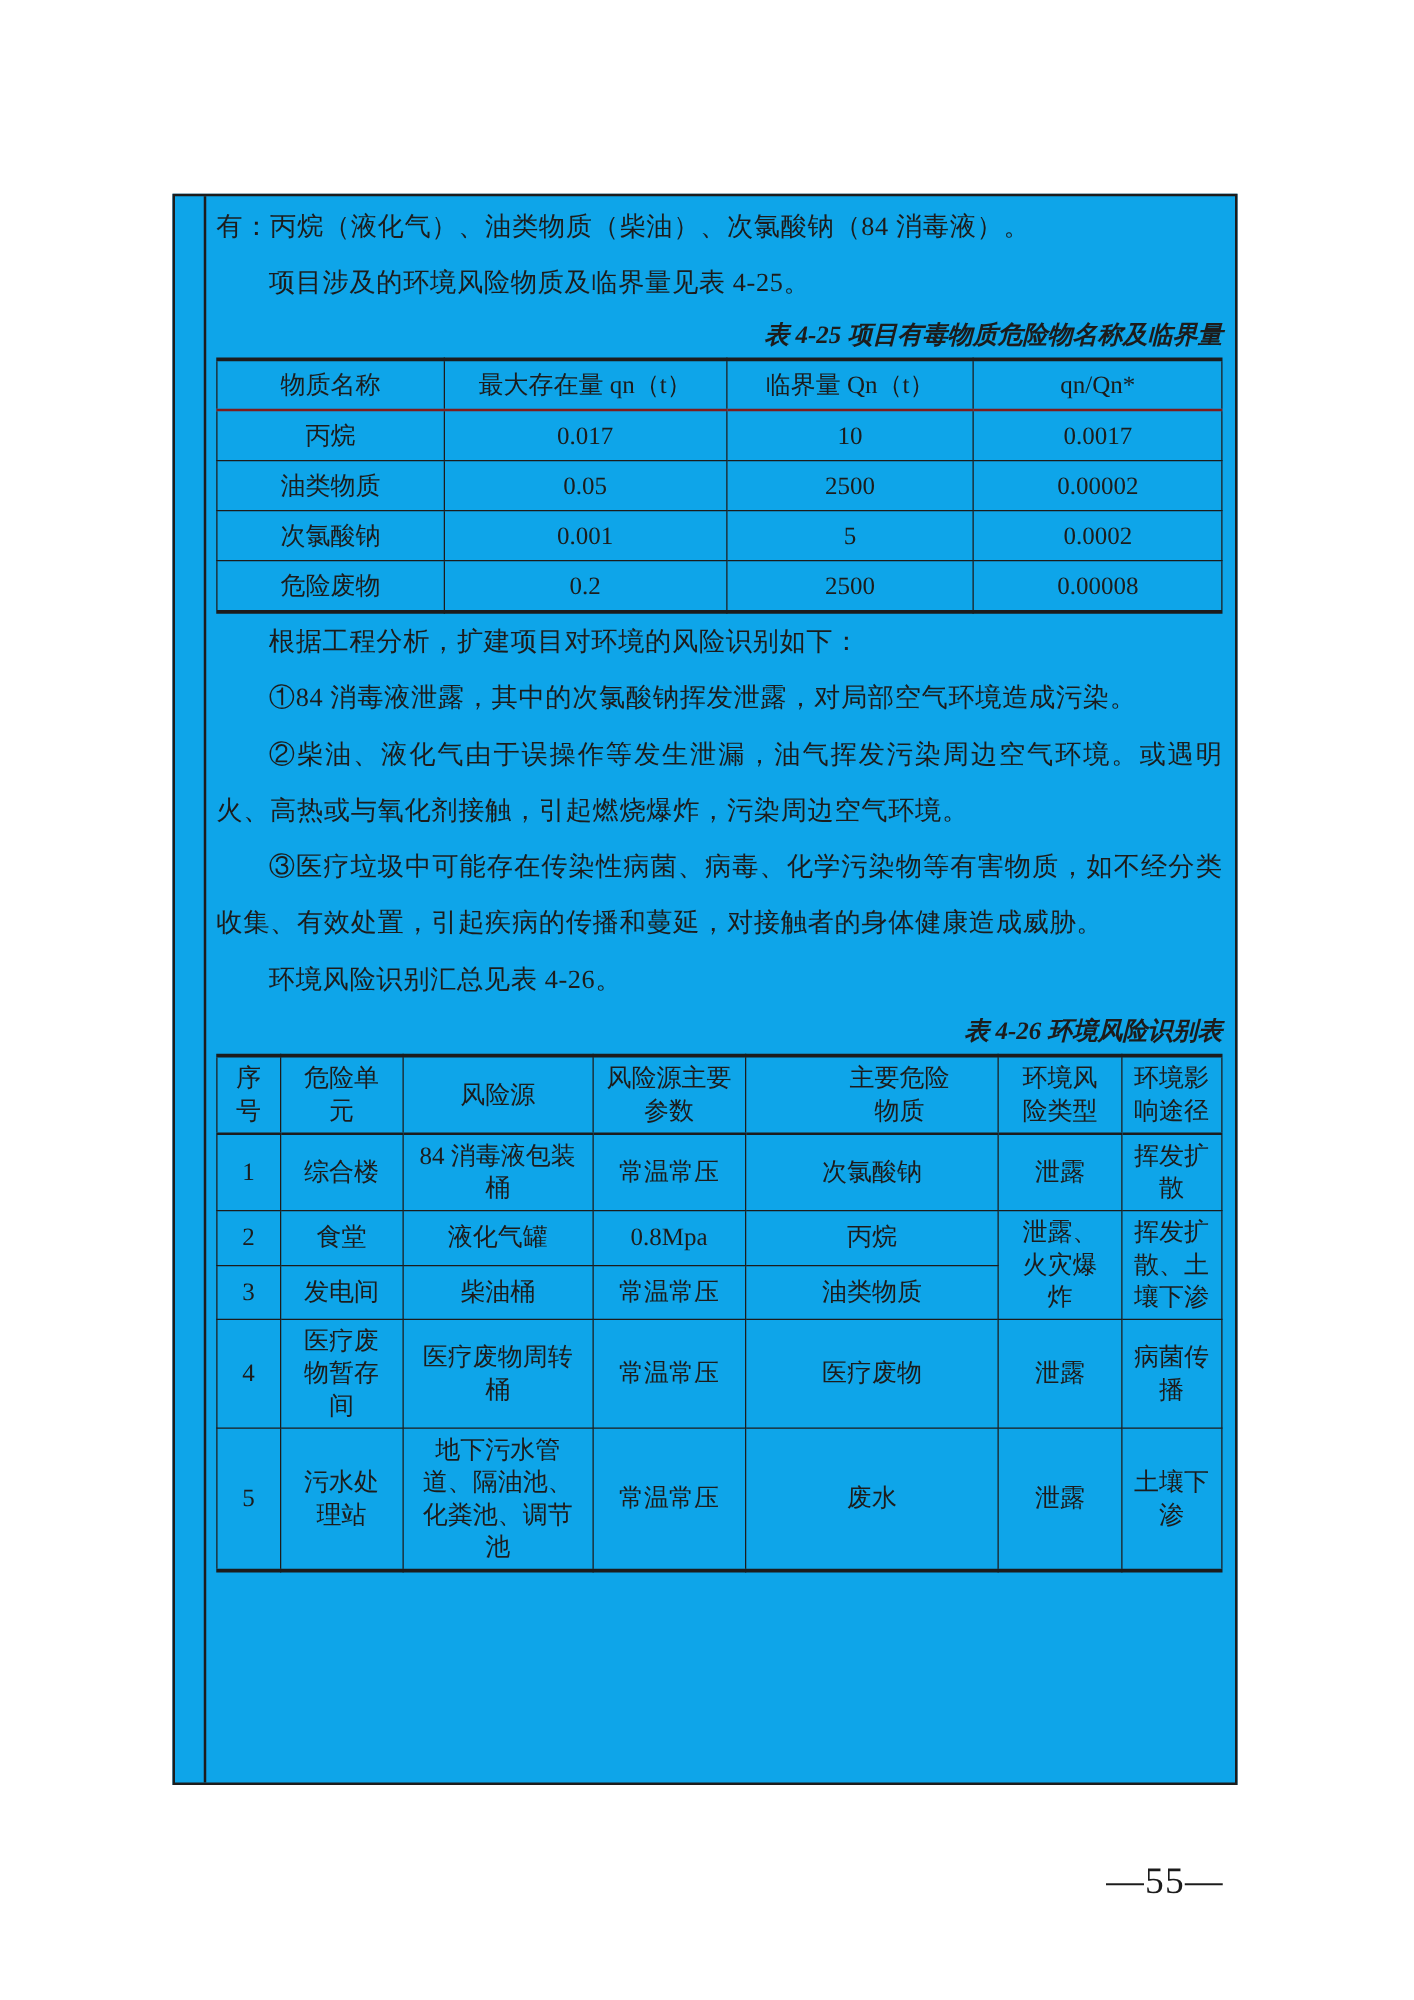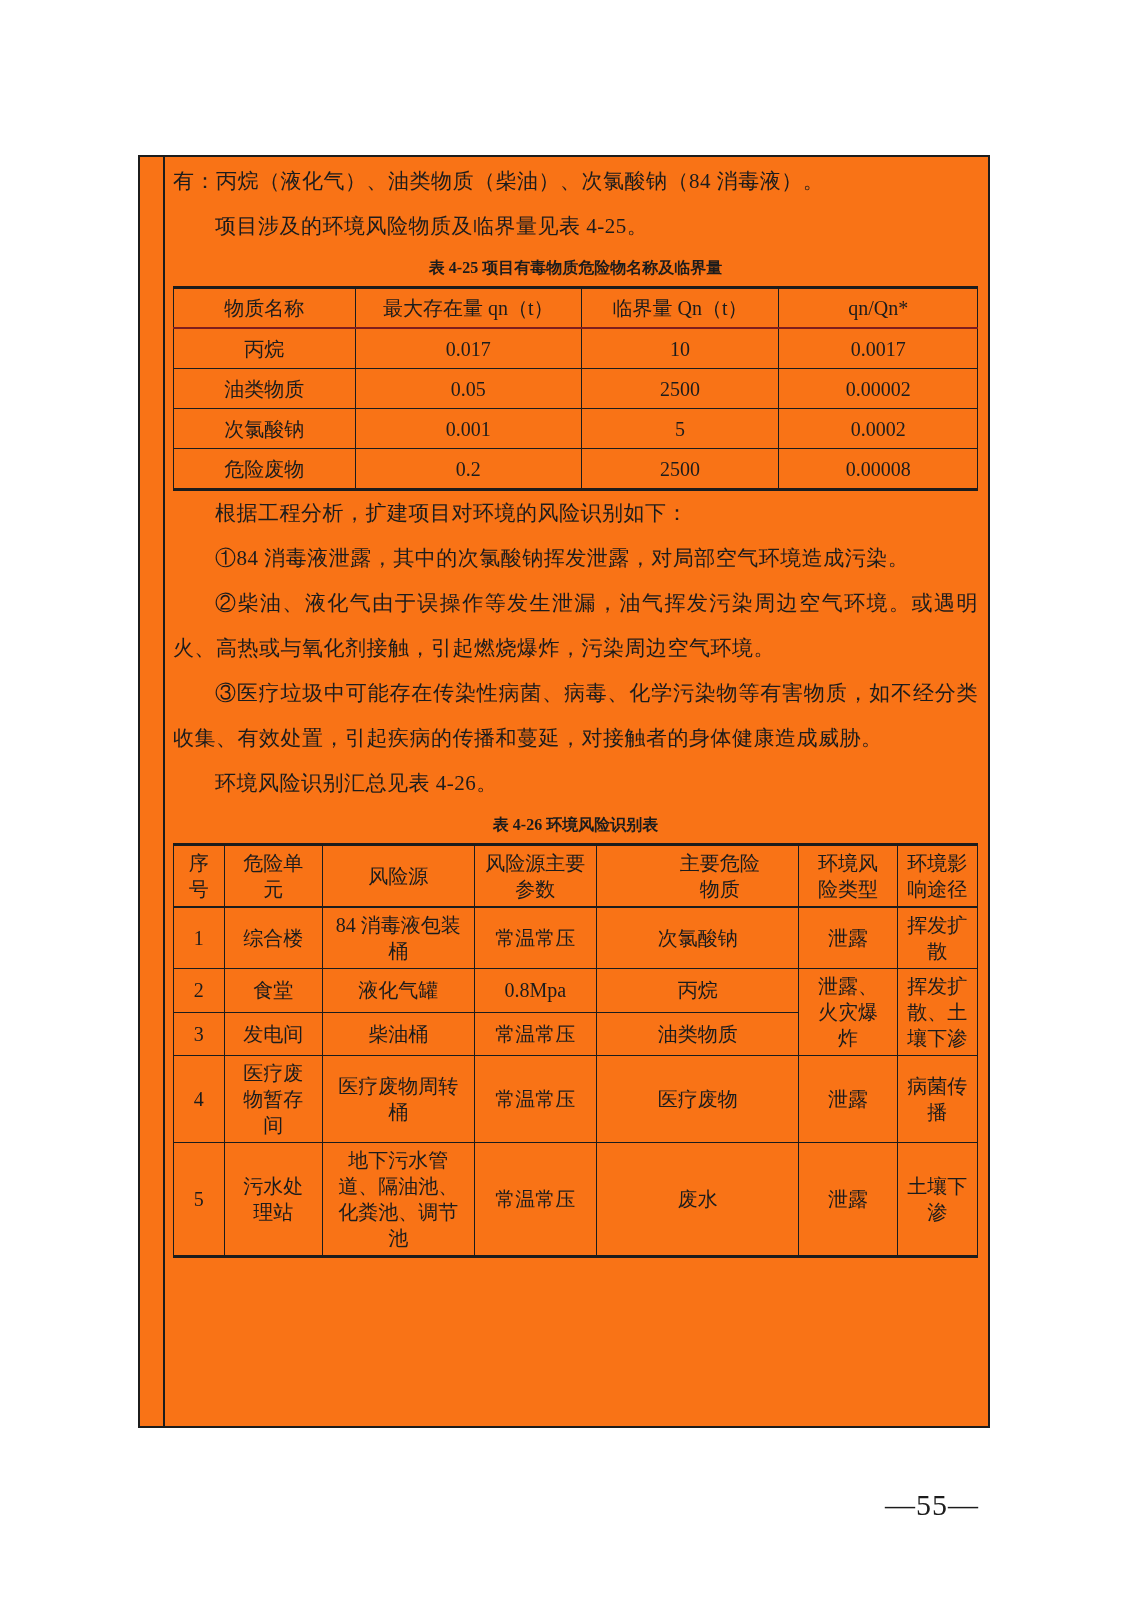--- a/index.html
+++ b/index.html
@@ -17,21 +17,21 @@
   }
   .page-frame {
     position: absolute;
     left: 138px;
     top: 155px;
     width: 848px;
     height: 1269px;
     border: 2px solid #1c1c1c;
     display: flex;
     box-sizing: content-box;
-    background: #f97316;
+    background: #0ea5e9;
   }
   .gutter {
     width: 23px;
     border-right: 2px solid #1c1c1c;
     flex: none;
   }
   .content {
     flex: 1;
     padding: 2px 10px 0 8px;
     box-sizing: border-box;
@@ -40,24 +40,25 @@
   p.body-line {
     margin: 0;
     font-size: 21px;
     line-height: 45px;
     text-align: justify;
     letter-spacing: 0.5px;
   }
   p.indent { text-indent: 2em; }
   .tbl-title {
     margin: 3px 0 2px 0;
-    font-size: 16px;
+    font-size: 20px;
     font-weight: bold;
-    text-align: center;
+    text-align: right;
     line-height: 32px;
+    font-style: italic;
   }
   table.doc-table {
     width: 100%;
     border-collapse: collapse;
     table-layout: fixed;
     border-top: 3px solid #1c1c1c;
     border-bottom: 3px solid #1c1c1c;
     font-size: 20px;
   }
   table.doc-table td, table.doc-table th {

